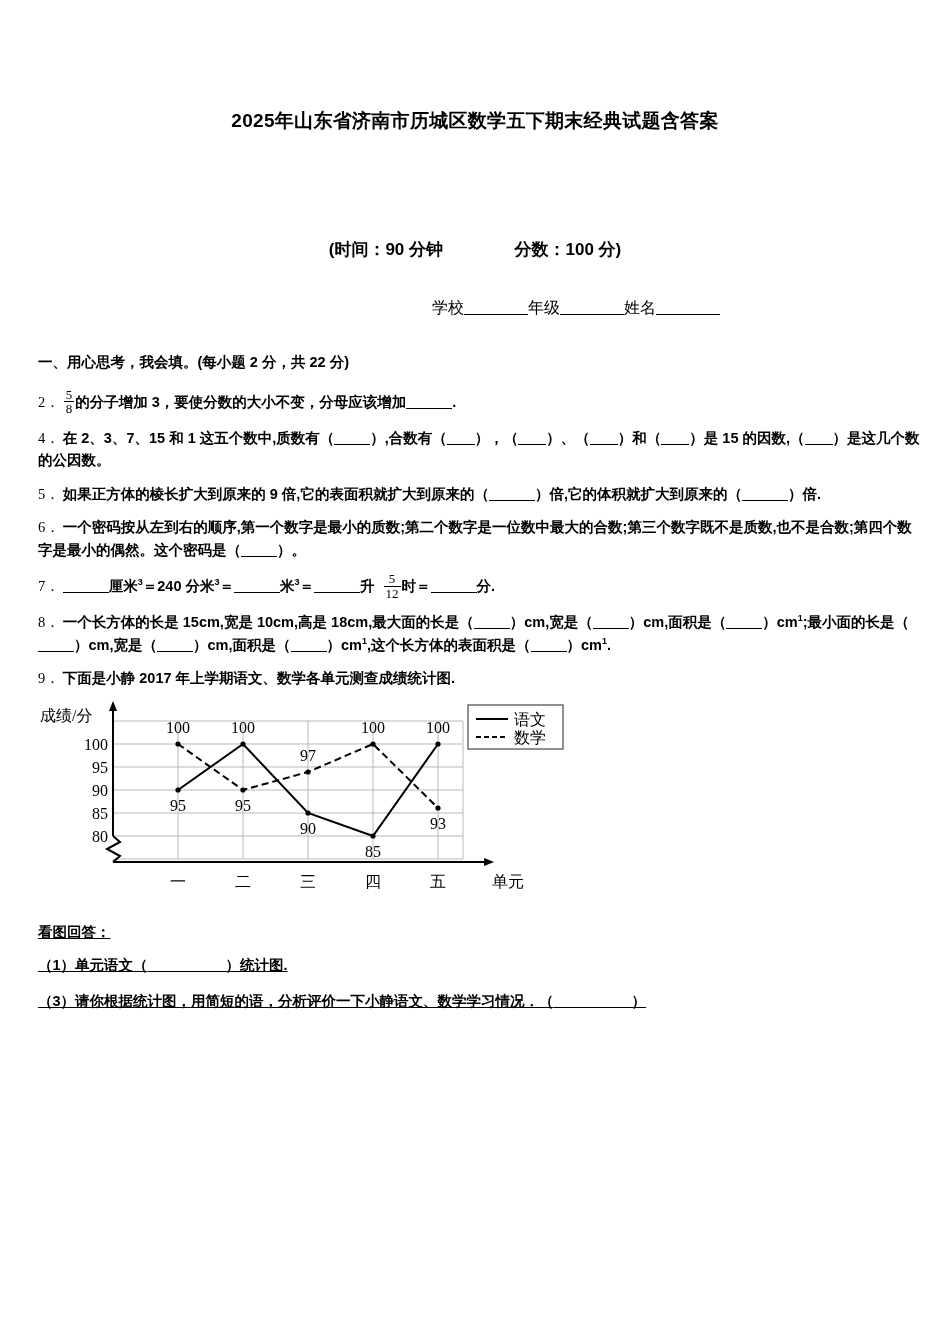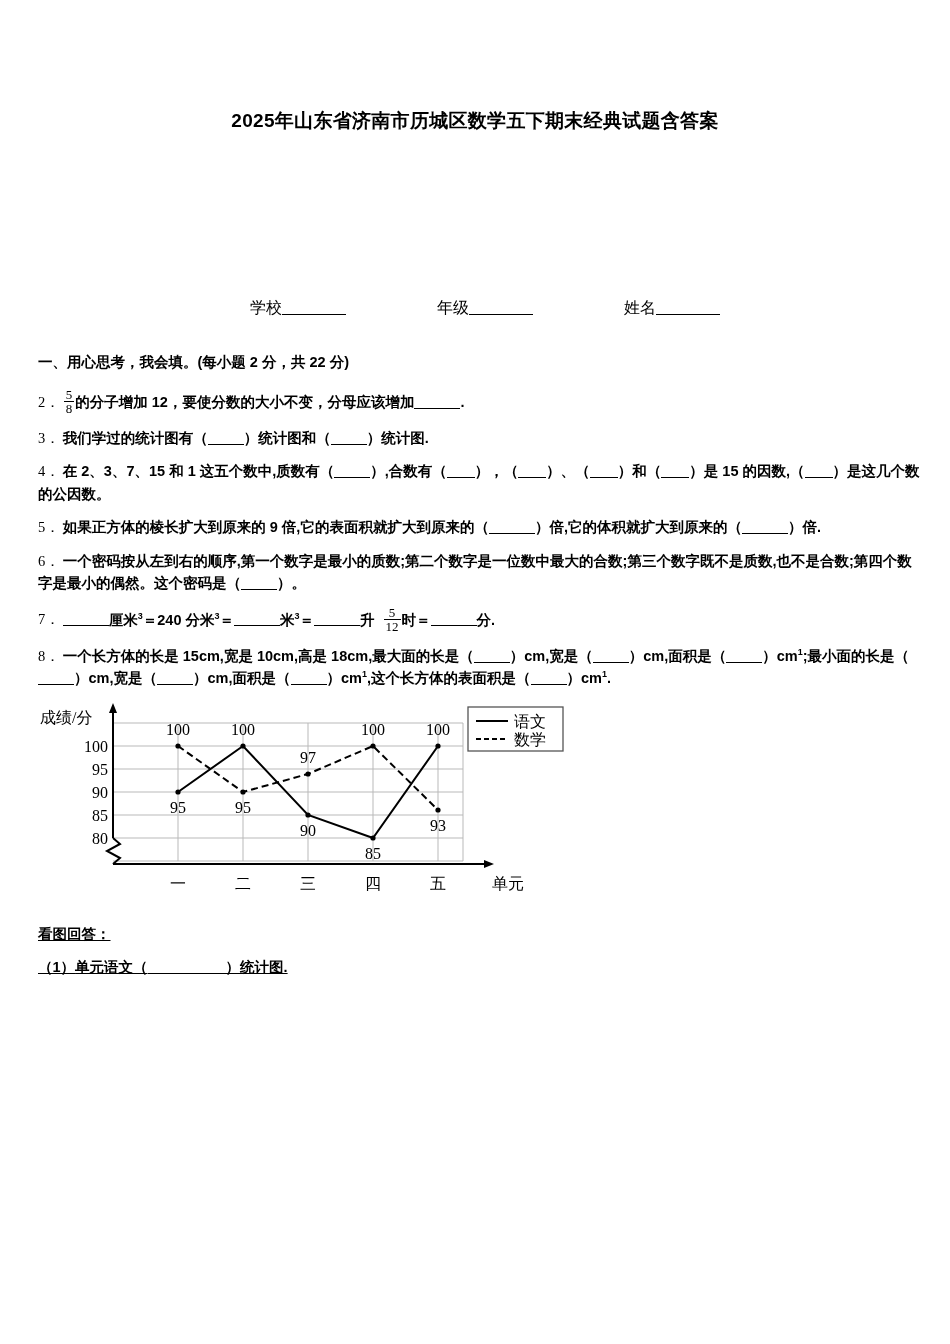--- a/index.html
+++ b/index.html
@@ -45,21 +45,21 @@
   .exam-meta .gap { display: inline-block; width: 62px; }
 
   .fields-row {
     position: absolute;
     left: 250px;
     top: 298px;
     width: 470px;
     font-size: 16px;
     font-family: "Liberation Sans", "DejaVu Sans", sans-serif;
     display: flex;
-    justify-content: space-between;
+    justify-content: flex-end;
   }
   .field-label .ul {
     display: inline-block;
     border-bottom: 1.4px solid #000;
     width: 64px;
     height: 14px;
     vertical-align: -2px;
   }
 
   
@@ -123,39 +123,41 @@
   .post-chart .q { margin-bottom: 13px; text-decoration: underline; }
   .post-chart .lead { margin-bottom: 11px; }
 </style>
 </head>
 <body>
 
 <div class="page">
 
   <div class="doc-title">2025年山东省济南市历城区数学五下期末经典试题含答案</div>
 
+  <div class="exam-meta">
+    <span>(时间：90 分钟</span>
+    <span class="gap"></span>
+    <span>分数：100 分)</span>
+  </div>
 
   <div class="fields-row">
     <span class="field-label"><span>学校</span><span class="ul"></span></span>
     <span class="field-label"><span>年级</span><span class="ul"></span></span>
     <span class="field-label"><span>姓名</span><span class="ul"></span></span>
   </div>
 
   <div class="content">
 
     <div class="section-head">一、用心思考，我会填。(每小题 2 分，共 22 分)</div>
 
 
     <div class="q">
-      <span class="qnum">2．</span><span class="frac"><span class="num">5</span><span class="den">8</span></span><span>的分子增加 12，要使分数的大小不变，分母应该增加</span><span class="blank-l"></span><span>.</span>
-    </div>
-
-    <div class="q">
-      <span class="qnum">3．</span><span>我们学过的统计图有（</span><span class="blank-m"></span><span>）统计图和（</span><span class="blank-m"></span><span>）统计图.</span>
-    </div>
+      <span class="qnum">2．</span><span class="frac"><span class="num">5</span><span class="den">8</span></span><span>的分子增加 3，要使分数的大小不变，分母应该增加</span><span class="blank-l"></span><span>.</span>
+    </div>
+
 
     <div class="q">
       <span class="qnum">4．</span><span>在 2、3、7、15 和 1 这五个数中,质数有（</span><span class="blank-m"></span><span>）,合数有（</span><span class="blank-s"></span><span>），（</span><span class="blank-s"></span><span>）、（</span><span class="blank-s"></span><span>）和（</span><span class="blank-s"></span><span>）是 15 的因数,（</span><span class="blank-s"></span><span>）是这几个数的公因数。</span>
     </div>
 
     <div class="q">
       <span class="qnum">5．</span><span>如果正方体的棱长扩大到原来的 9 倍,它的表面积就扩大到原来的（</span><span class="blank-l"></span><span>）倍,它的体积就扩大到原来的（</span><span class="blank-l"></span><span>）倍.</span>
     </div>
 
     <div class="q">
@@ -163,20 +165,23 @@
     </div>
 
     <div class="q">
       <span class="qnum">7．</span><span class="blank-l"></span><span>厘米</span><span class="sup">3</span><span>＝240 分米</span><span class="sup">3</span><span>＝</span><span class="blank-l"></span><span>米</span><span class="sup">3</span><span>＝</span><span class="blank-l"></span><span>升</span>&nbsp;&nbsp;<span class="frac"><span class="num">5</span><span class="den">12</span></span><span>时＝</span><span class="blank-l"></span><span>分.</span>
     </div>
 
     <div class="q">
       <span class="qnum">8．</span><span>一个长方体的长是 15cm,宽是 10cm,高是 18cm,最大面的长是（</span><span class="blank-m"></span><span>）cm,宽是（</span><span class="blank-m"></span><span>）cm,面积是（</span><span class="blank-m"></span><span>）cm</span><span class="sup">1</span><span>;最小面的长是（</span><span class="blank-m"></span><span>）cm,宽是（</span><span class="blank-m"></span><span>）cm,面积是（</span><span class="blank-m"></span><span>）cm</span><span class="sup">1</span><span>,这个长方体的表面积是（</span><span class="blank-m"></span><span>）cm</span><span class="sup">1</span><span>.</span>
     </div>
 
+    <div class="q tight">
+      <span class="qnum">9．</span><span>下面是小静 2017 年上学期语文、数学各单元测查成绩统计图.</span>
+    </div>
 
     <div class="chart-wrap">
       <svg class="chart-svg" width="540" height="208" viewBox="0 0 540 208">
 
         <g stroke="#b9b9b9" stroke-width="1">
           <line x1="75" y1="22" x2="425" y2="22"></line>
           <line x1="75" y1="45" x2="425" y2="45"></line>
           <line x1="75" y1="68" x2="425" y2="68"></line>
           <line x1="75" y1="91" x2="425" y2="91"></line>
           <line x1="75" y1="114" x2="425" y2="114"></line>
@@ -262,16 +267,19 @@
     </div>
 
     <div class="post-chart">
       <div class="q lead">看图回答：</div>
 
       <div class="q">
         <span>（1）</span><span>单元语文（</span><span class="blank-xxl"></span><span>）统计图.</span>
       </div>
 
 
+      <div class="q">
+        <span>（3）</span><span>请你根据统计图，用简短的语，分析评价一下小静语文、数学学习情况．（</span><span class="blank-xxl"></span><span>）</span>
+      </div>
     </div>
 
   </div>
 </div>
 
 </body></html>

